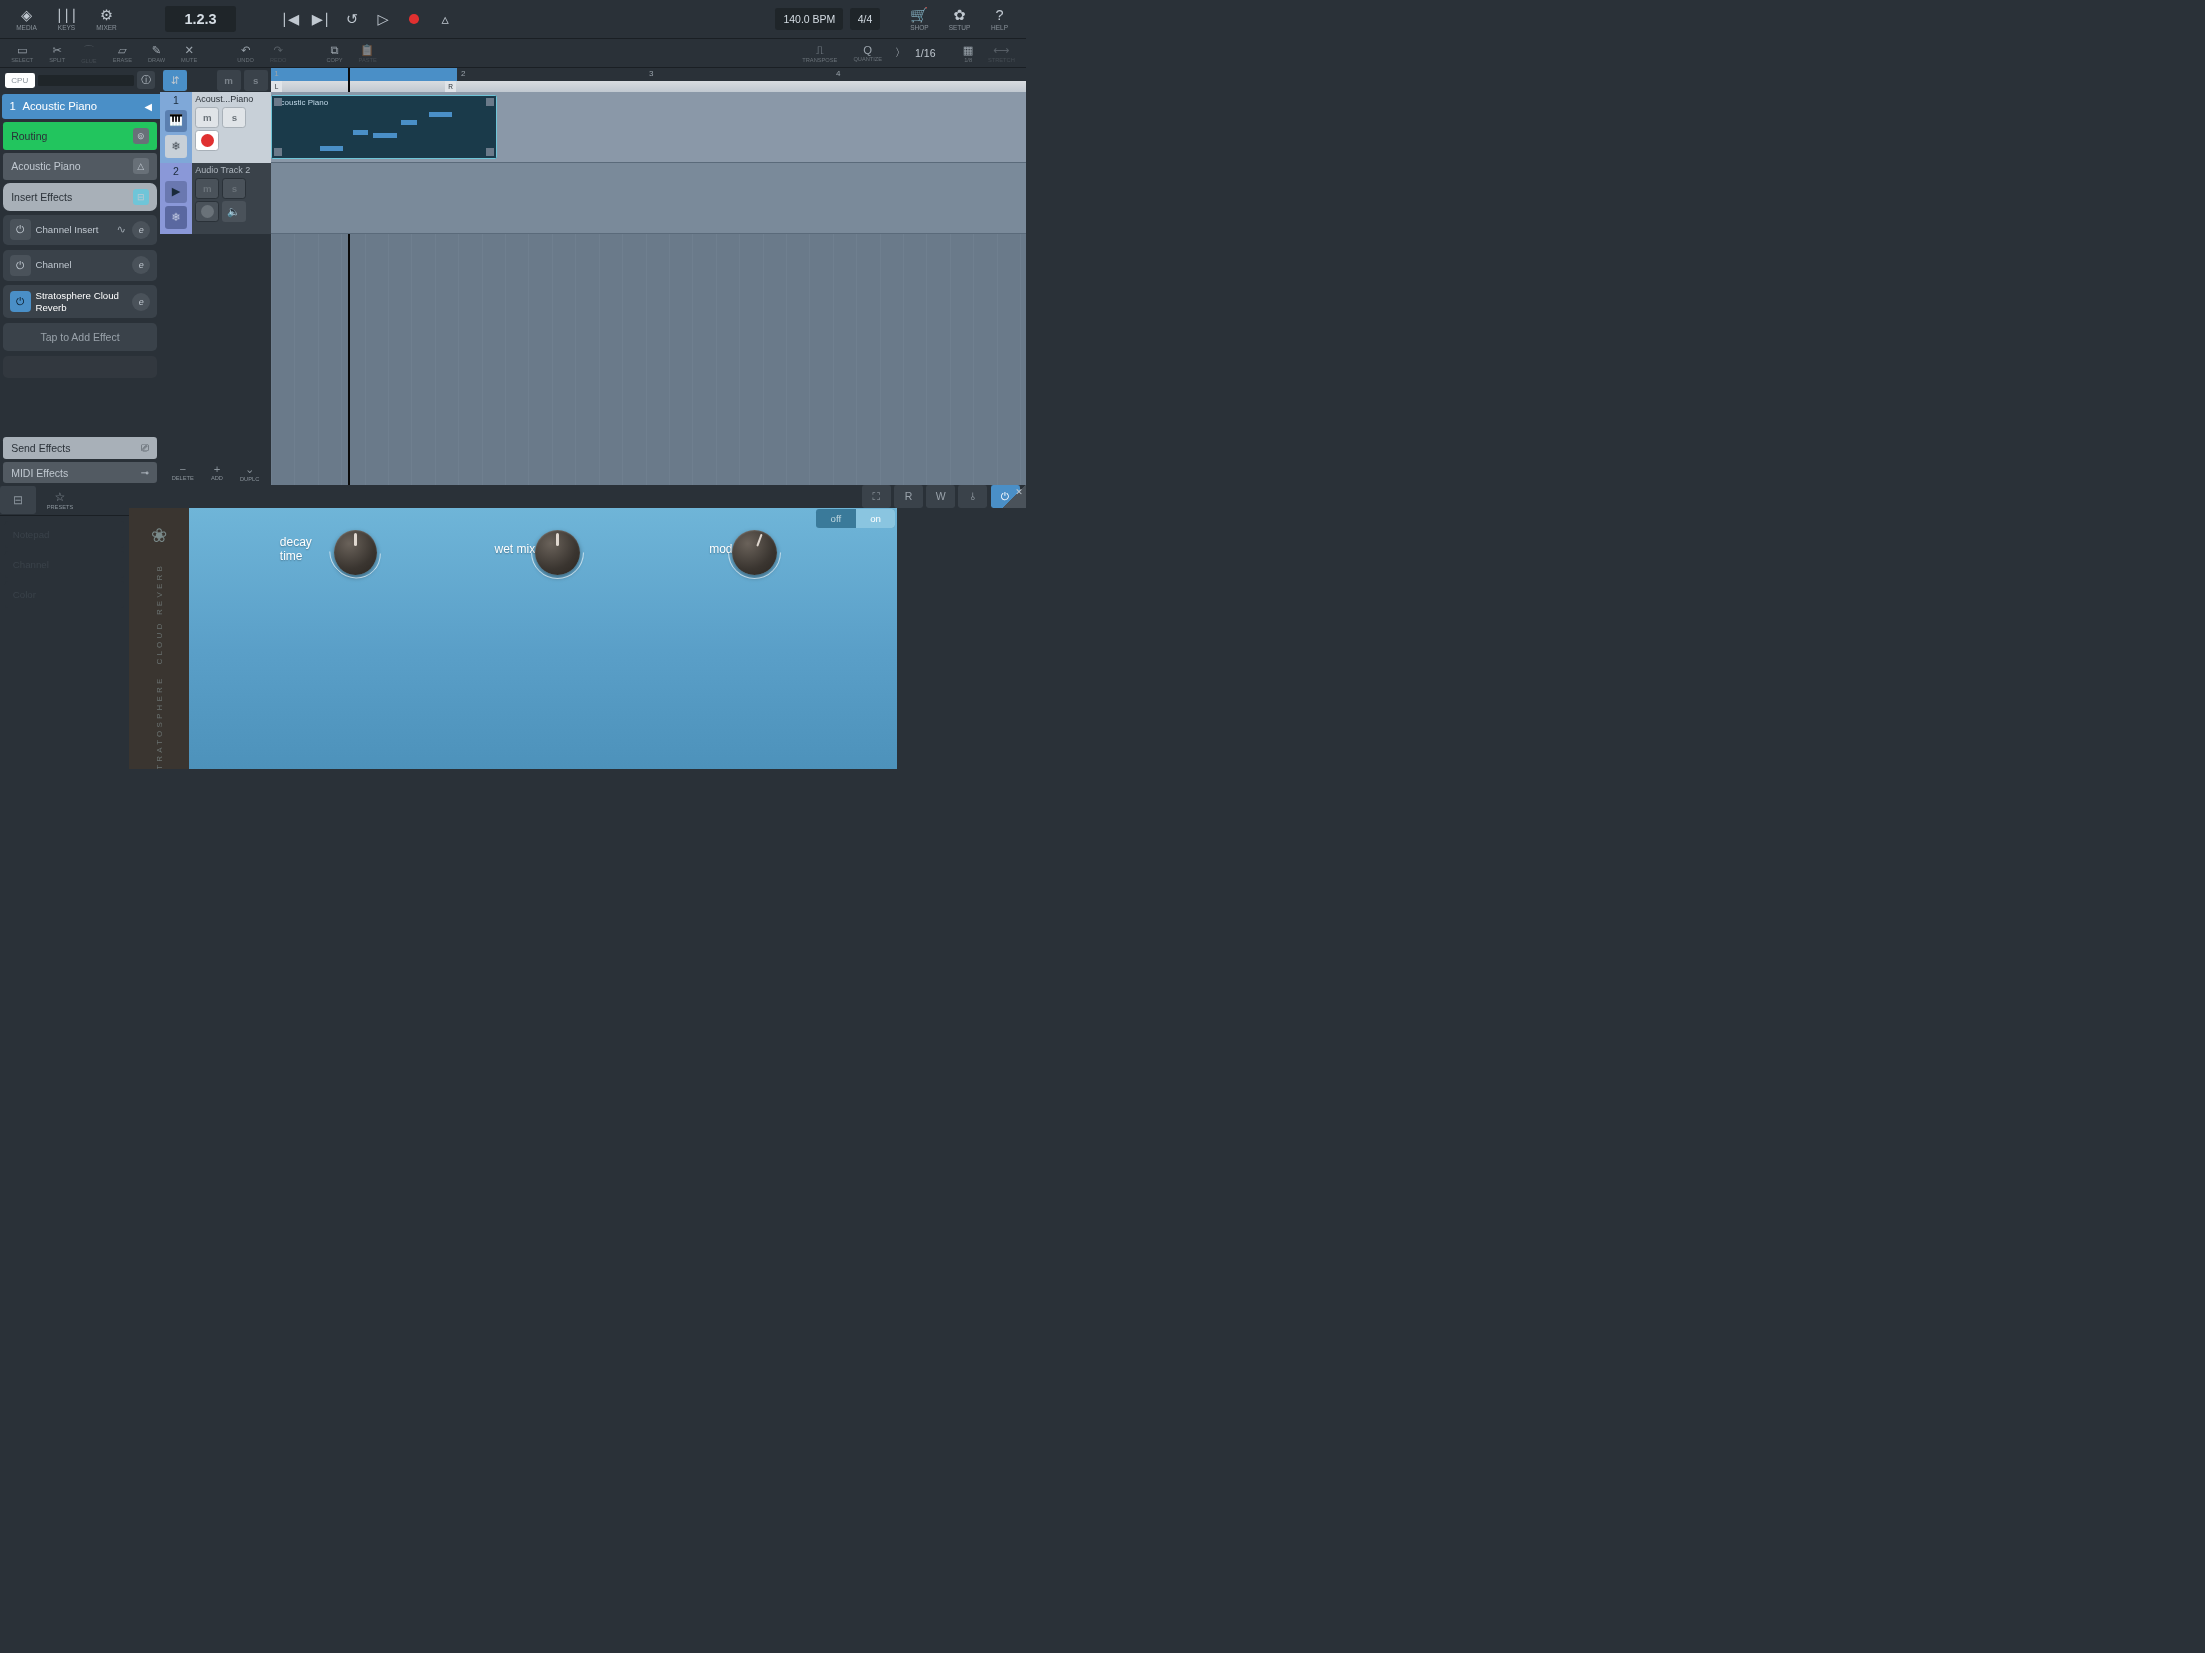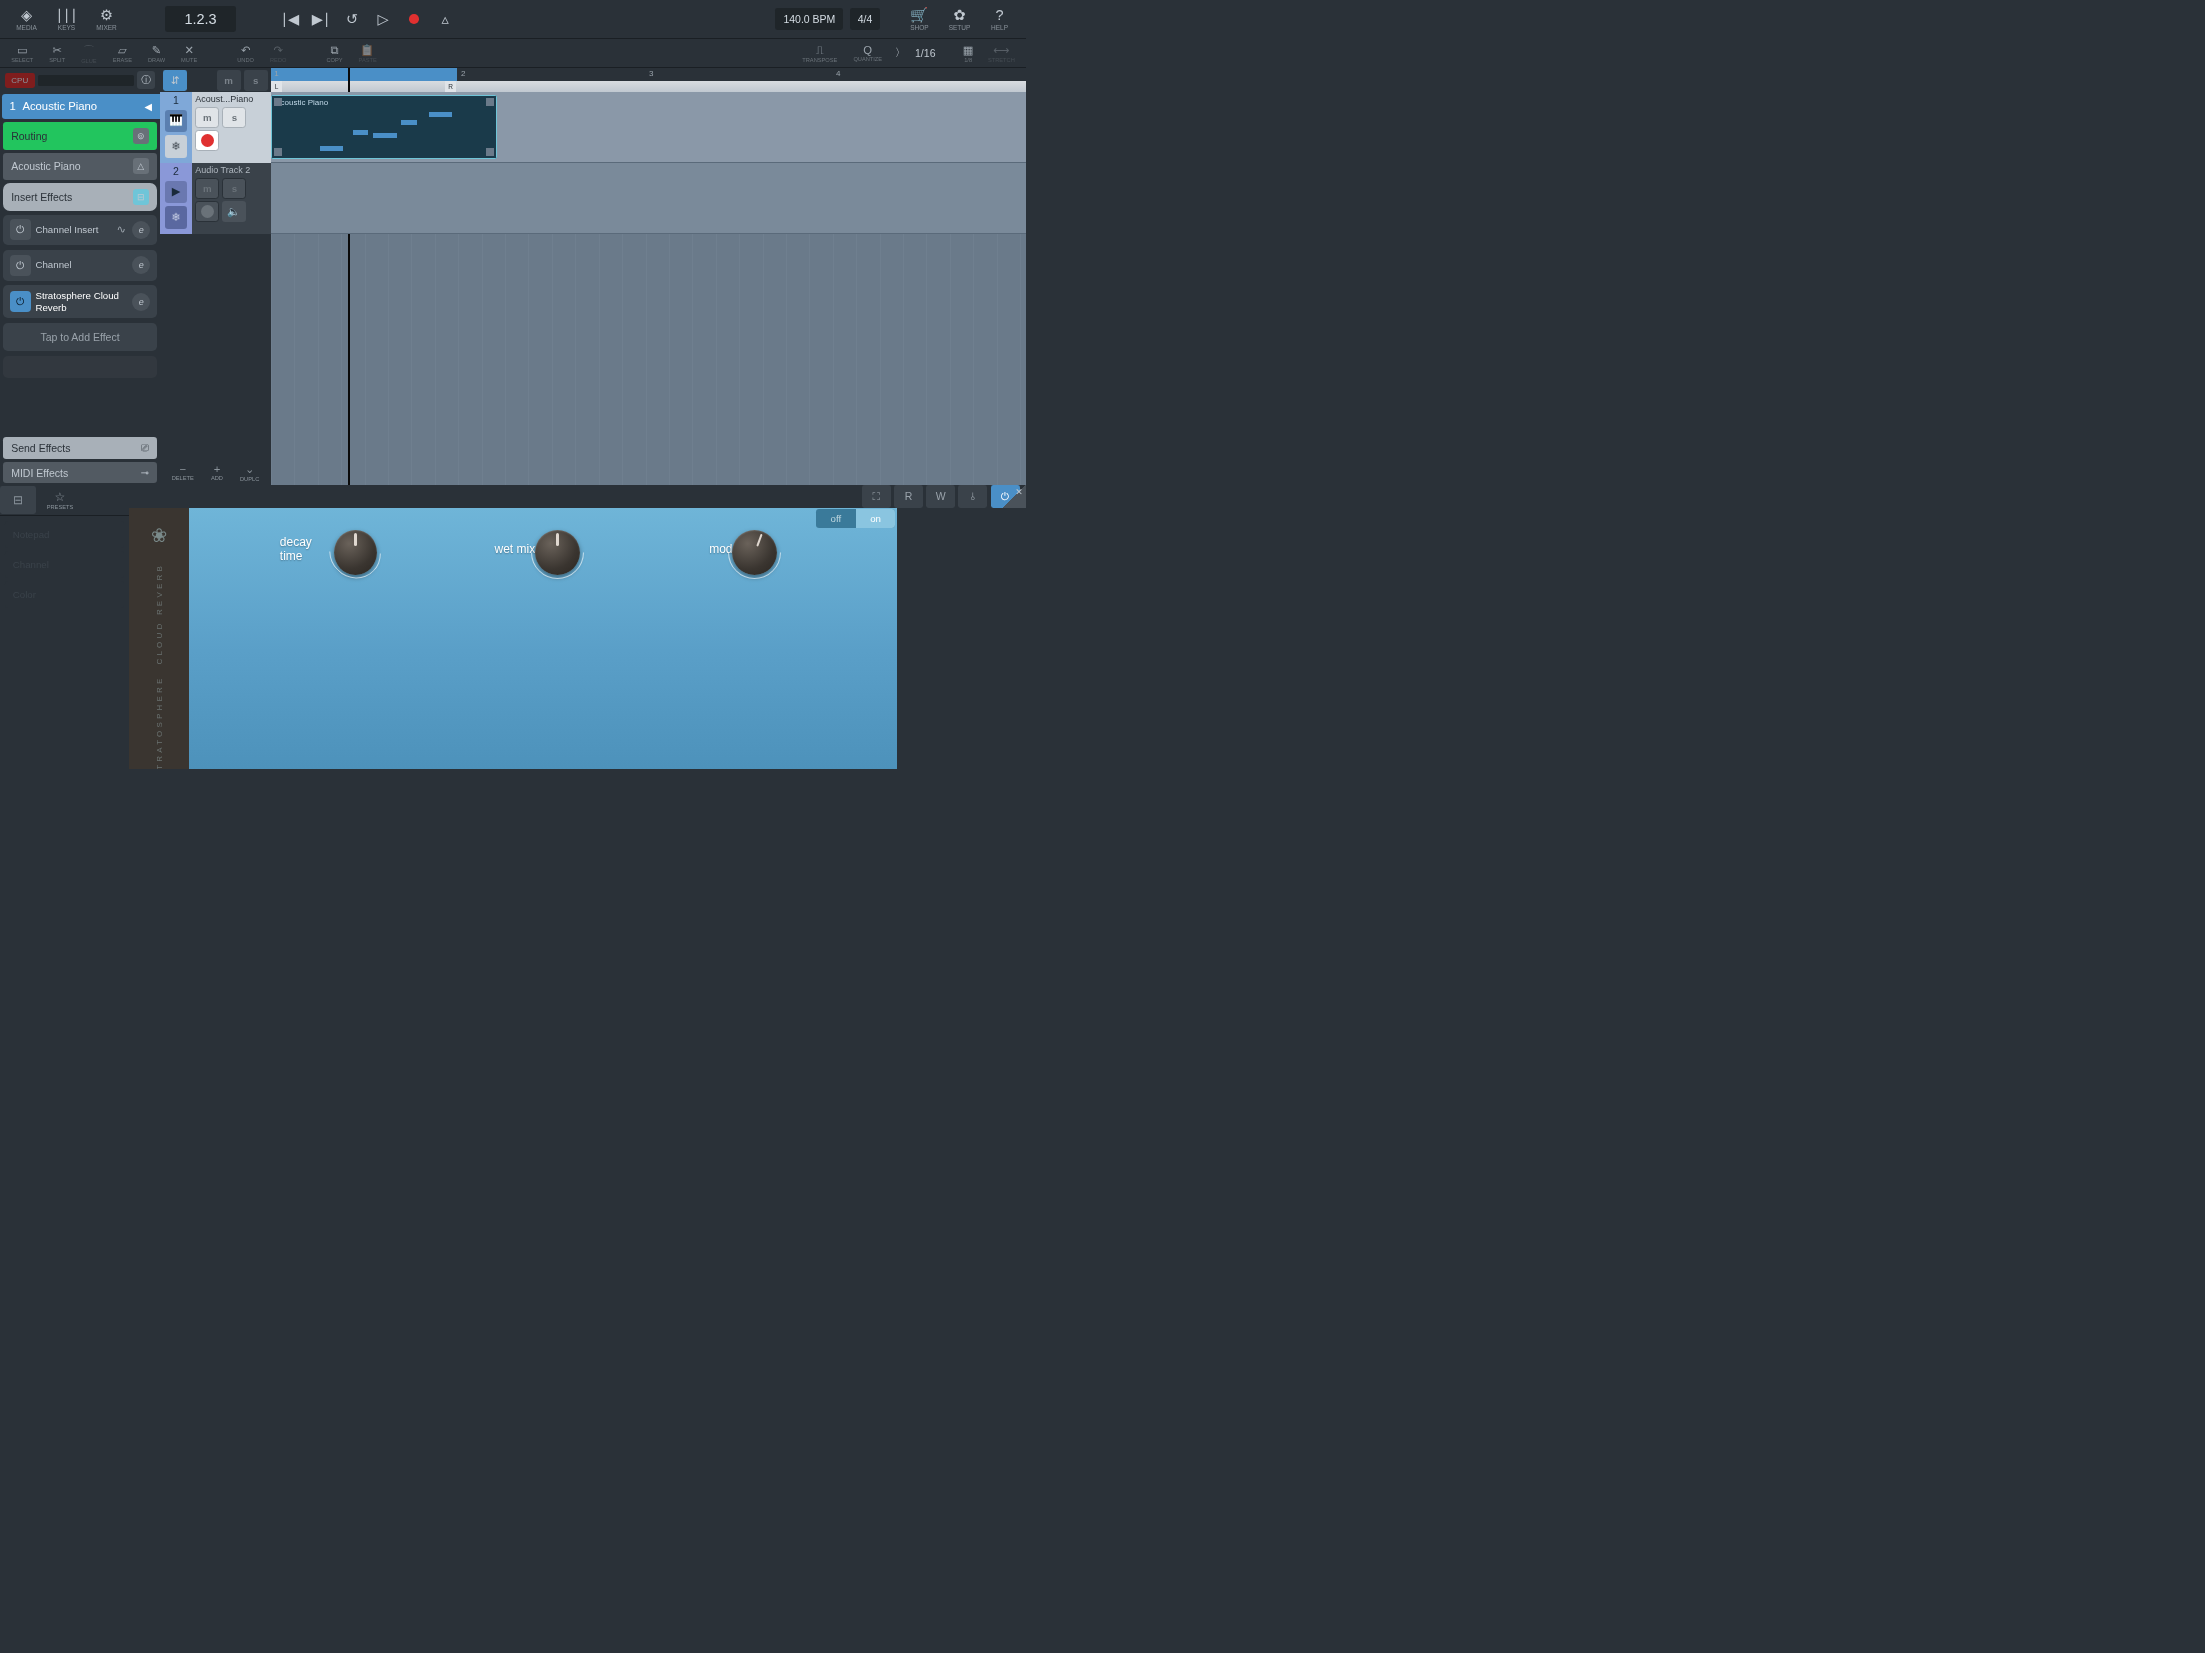--- a/index.html
+++ b/index.html
@@ -2,42 +2,42 @@
 <html style="font-size:13px"><head>
 <meta charset="utf-8">
 <style>
 * { margin: 0; padding: 0; box-sizing: border-box; font-family: -apple-system, Helvetica, Arial, sans-serif; }
 body { background: #2a3138; color: #c0c8d0; width: 1026px; height: 769px; overflow: hidden; user-select: none; }
 
 
 .top-menu { height: 39px; background: #2a3138; display: flex; align-items: center; padding: 0 6.5px; border-bottom: 0.8px solid #1a1f24; }
 .menu-item { display: flex; flex-direction: column; align-items: center; justify-content: center; padding: 1.6px 8px; font-size: 6.5px; color: #8a939b; min-width: 40px; }
 .menu-item .icon { font-size: 14.5px; color: #c0c8d0; margin-bottom: 0.8px; }
-.position-display { background: #1f2529; padding: 4.8px 19.4px; border-radius: 2.4px; font-size: 14.5px; color: #d5dde4; font-weight: 400; margin: 0 6.5px; }
+.position-display { background: #1f2529; padding: 4.8px 19.4px; border-radius: 2.4px; font-size: 14.5px; color: #d5dde4; font-weight: 700; margin: 0 6.5px; }
 .transport-btn { width: 31px; height: 31px; display: flex; align-items: center; justify-content: center; font-size: 14.5px; color: #c0c8d0; }
 .record-dot { width: 9.7px; height: 9.7px; background: #e03030; border-radius: 50%; }
 .tempo-display { background: #1f2529; padding: 4.8px 8px; border-radius: 2.4px; font-size: 10.5px; color: #d5dde4; margin: 0 3.2px; }
 .spacer { flex: 1; }
 
 
 .toolbar { height: 29px; background: #2a3138; display: flex; align-items: center; padding: 0 3.2px; border-bottom: 0.8px solid #1a1f24; }
 .tool-item { display: flex; flex-direction: column; align-items: center; padding: 0 8px; font-size: 5.7px; color: #6a7279; }
 .tool-item .ticon { font-size: 11.3px; color: #9aa3ab; }
 .tool-item.disabled { opacity: 0.4; }
 .snap-label { font-size: 10.5px; color: #c0c8d0; padding: 0 4.8px; }
 .grid-icon { font-size: 11.3px; color: #9aa3ab; padding: 0 6.5px; display: flex; flex-direction: column; align-items: center; }
 .grid-icon .sub { font-size: 5.7px; color: #6a7279; }
 
 
 .main { display: flex; height: 417px; }
 
 
 .sidebar { width: 160px; background: #2a3138; display: flex; flex-direction: column; padding: 0; }
 .cpu-row { display: flex; align-items: center; padding: 3.2px 4.8px; gap: 3.2px; }
-.cpu-label { font-size: 8px; color: #8a939b; background: #7f1d1d; padding: 3.2px 6.5px; border-radius: 2.4px; }
+.cpu-label { font-size: 8px; color: #8a939b; background: #ffffff; padding: 3.2px 6.5px; border-radius: 2.4px; }
 .cpu-bar { flex: 1; height: 11.3px; background: #1f2529; border-radius: 1.6px; }
 .cpu-info { width: 18px; height: 18px; background: #3a424a; border-radius: 3.2px; display: flex; align-items: center; justify-content: center; font-size: 9.7px; }
 
 .track-header { background: #4a8fc7; color: #fff; padding: 6.5px 8px; font-size: 11.3px; font-weight: 500; display: flex; align-items: center; border-radius: 3.2px 0 0 3.2px; margin: 1.6px 0 1.6px 1.6px; }
 .track-header .num { margin-right: 6.5px; }
 .track-header .arrow { margin-left: auto; font-size: 9.7px; }
 
 .section-row { background: #22c55e; color: #2a3138; padding: 5.7px 8px; font-size: 10.5px; display: flex; align-items: center; border-radius: 3.2px; margin: 1.6px 3.2px; }
 .section-row .sicon { margin-left: auto; width: 16px; height: 16px; background: #687078; border-radius: 3.2px; display: flex; align-items: center; justify-content: center; font-size: 9px; color: #c0c8d0; }
 .section-row.darker { background: #525a62; color: #c0c8d0; }

